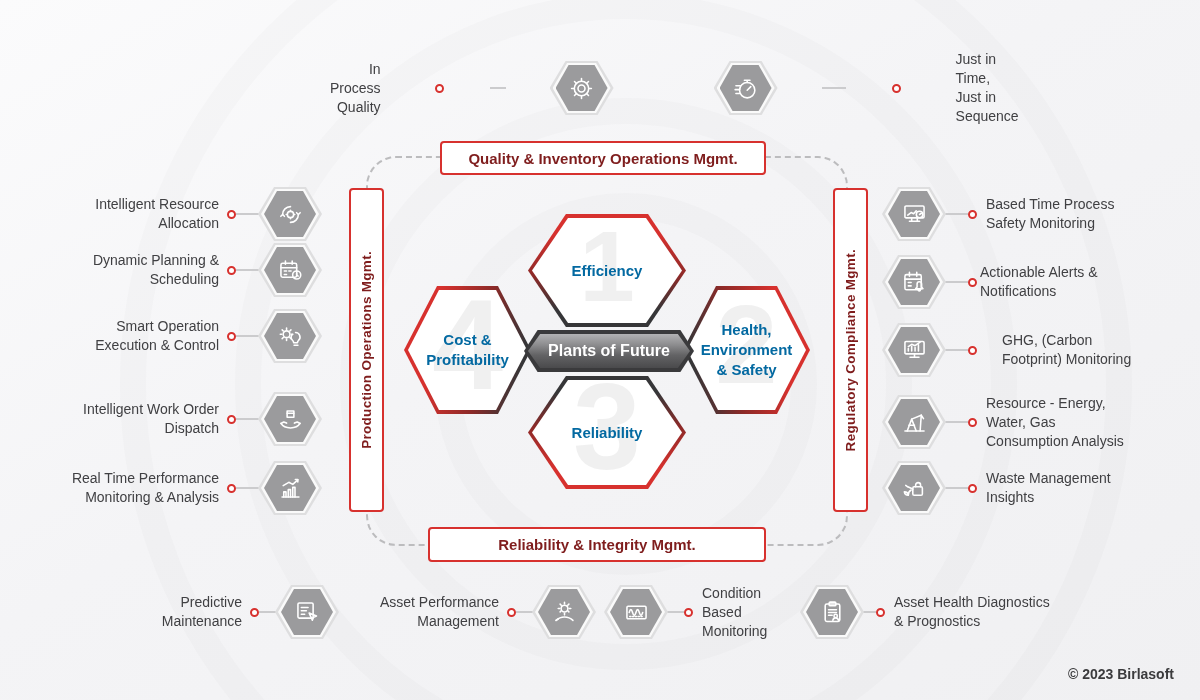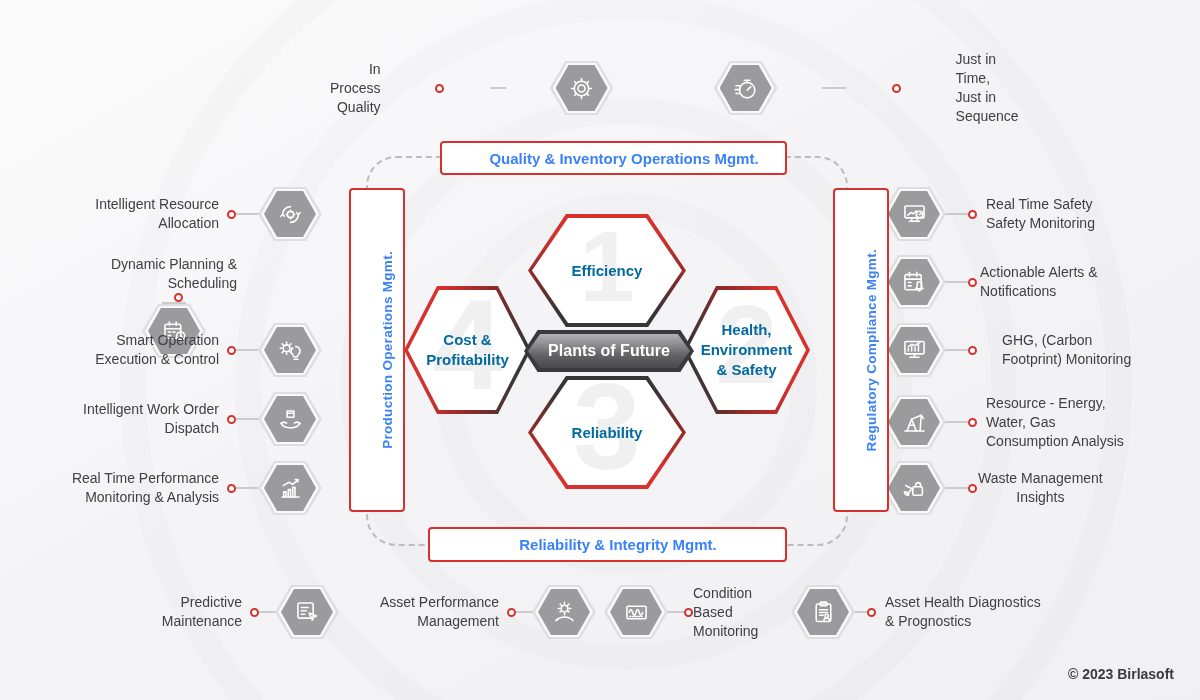--- a/index.html
+++ b/index.html
@@ -12,21 +12,21 @@
   .bgring.r2{width:520px;height:520px;left:340px;top:98px;}
   .bgring.r3{width:730px;height:730px;left:235px;top:-7px;}
   .bgring.r4{width:960px;height:960px;left:120px;top:-122px;}
 
   .dashedframe{position:absolute;left:366px;top:156px;width:478px;height:386px;
     border:2px dashed #bcbcbe;border-radius:30px;}
 
   
   .pill{position:absolute;background:#fff;border:2px solid #d7312e;border-radius:4px;
         display:flex;align-items:center;justify-content:center;
-        color:#3b82f6;font-weight:bold;font-size:15px;z-index:6;padding-left:21px;}
+        color:#7f1d1d;font-weight:bold;font-size:15px;z-index:6;}
   .pill.top{left:440px;top:141px;width:322px;height:30px;}
   .pill.bottom{left:428px;top:527px;width:334px;height:31px;}
   .pill.vert{width:31px;height:320px;top:188px;font-size:13.5px;}
   .pill.vleft{left:349px;}
   .pill.vright{left:833px;}
   .pill.vert span{writing-mode:vertical-rl;transform:rotate(180deg);white-space:nowrap;letter-spacing:.3px;}
 
   
   .hx{position:absolute;z-index:4;}
   .hx .border,.hx .fill{position:absolute;}
@@ -273,36 +273,36 @@
     <div class="ihexwrap">
         <i class="rim1"></i>
         <i class="rim2"></i>
         <span class="ihex">
           <svg class="ic">
             <use href="#i-refresh-gear"></use>
           </svg>
         </span>
       </div>
   </div>
-  <div class="row" style="left:28px;top:255px;width:292px;height:66px;flex-direction:column;">
+  <div class="row" style="left:28px;top:237px;width:292px;height:66px;">
     <div class="lbl ml" style="flex:1;text-align:right;">Dynamic Planning &amp;
 Scheduling</div>
     <div class="ring" style="margin-left:8px;"></div>
     <div class="cline" style="width:24px;"></div>
     <div class="ihexwrap">
         <i class="rim1"></i>
         <i class="rim2"></i>
         <span class="ihex">
           <svg class="ic">
             <use href="#i-calendar-clock"></use>
           </svg>
         </span>
       </div>
   </div>
-  <div class="row" style="left:28px;top:317px;width:292px;height:66px;">
+  <div class="row" style="left:28px;top:303px;width:292px;height:66px;">
     <div class="lbl ml" style="flex:1;text-align:right;">Smart Operation
 Execution &amp; Control</div>
     <div class="ring" style="margin-left:8px;"></div>
     <div class="cline" style="width:24px;"></div>
     <div class="ihexwrap">
         <i class="rim1"></i>
         <i class="rim2"></i>
         <span class="ihex">
           <svg class="ic">
             <use href="#i-gear-bulb"></use>
@@ -346,21 +346,21 @@
         <i class="rim1"></i>
         <i class="rim2"></i>
         <span class="ihex">
           <svg class="ic">
             <use href="#i-monitor-gauge"></use>
           </svg>
         </span>
       </div>
     <div class="cline" style="width:24px;"></div>
     <div class="ring"></div>
-    <div class="lbl ml" style="margin-left:9px;text-align:left;">Real Time Safety
+    <div class="lbl ml" style="margin-left:9px;text-align:left;">Based Time Process
 Safety Monitoring</div>
   </div>
   <div class="row" style="left:884px;top:249px;width:316px;height:66px;">
     <div class="ihexwrap">
         <i class="rim1"></i>
         <i class="rim2"></i>
         <span class="ihex">
           <svg class="ic">
             <use href="#i-calendar-bell"></use>
           </svg>
@@ -407,21 +407,21 @@
         <i class="rim1"></i>
         <i class="rim2"></i>
         <span class="ihex">
           <svg class="ic">
             <use href="#i-watering-plant"></use>
           </svg>
         </span>
       </div>
     <div class="cline" style="width:24px;"></div>
     <div class="ring"></div>
-    <div class="lbl ml" style="margin-left:1px;text-align:center;">Waste Management
+    <div class="lbl ml" style="margin-left:9px;text-align:left;">Waste Management
 Insights</div>
   </div>
 
   <div class="row" style="left:92px;top:579px;width:1060px;height:66px;">
     <div class="lbl ml" style="width:150px;text-align:right;">Predictive
 Maintenance</div>
     <div class="ring" style="margin-left:8px;"></div>
     <div class="cline" style="width:18px;"></div>
     <div class="ihexwrap">
         <i class="rim1"></i>
@@ -450,21 +450,21 @@
         <i class="rim1"></i>
         <i class="rim2"></i>
         <span class="ihex">
           <svg class="ic">
             <use href="#i-waveform"></use>
           </svg>
         </span>
       </div>
     <div class="cline" style="width:18px;"></div>
     <div class="ring"></div>
-    <div class="lbl ml" style="width:100px;text-align:left;">Condition Based
+    <div class="lbl ml" style="margin-left:9px;width:100px;text-align:left;">Condition Based
 Monitoring</div>
     <div class="ihexwrap">
         <i class="rim1"></i>
         <i class="rim2"></i>
         <span class="ihex">
           <svg class="ic">
             <use href="#i-clipboard-person"></use>
           </svg>
         </span>
       </div>

